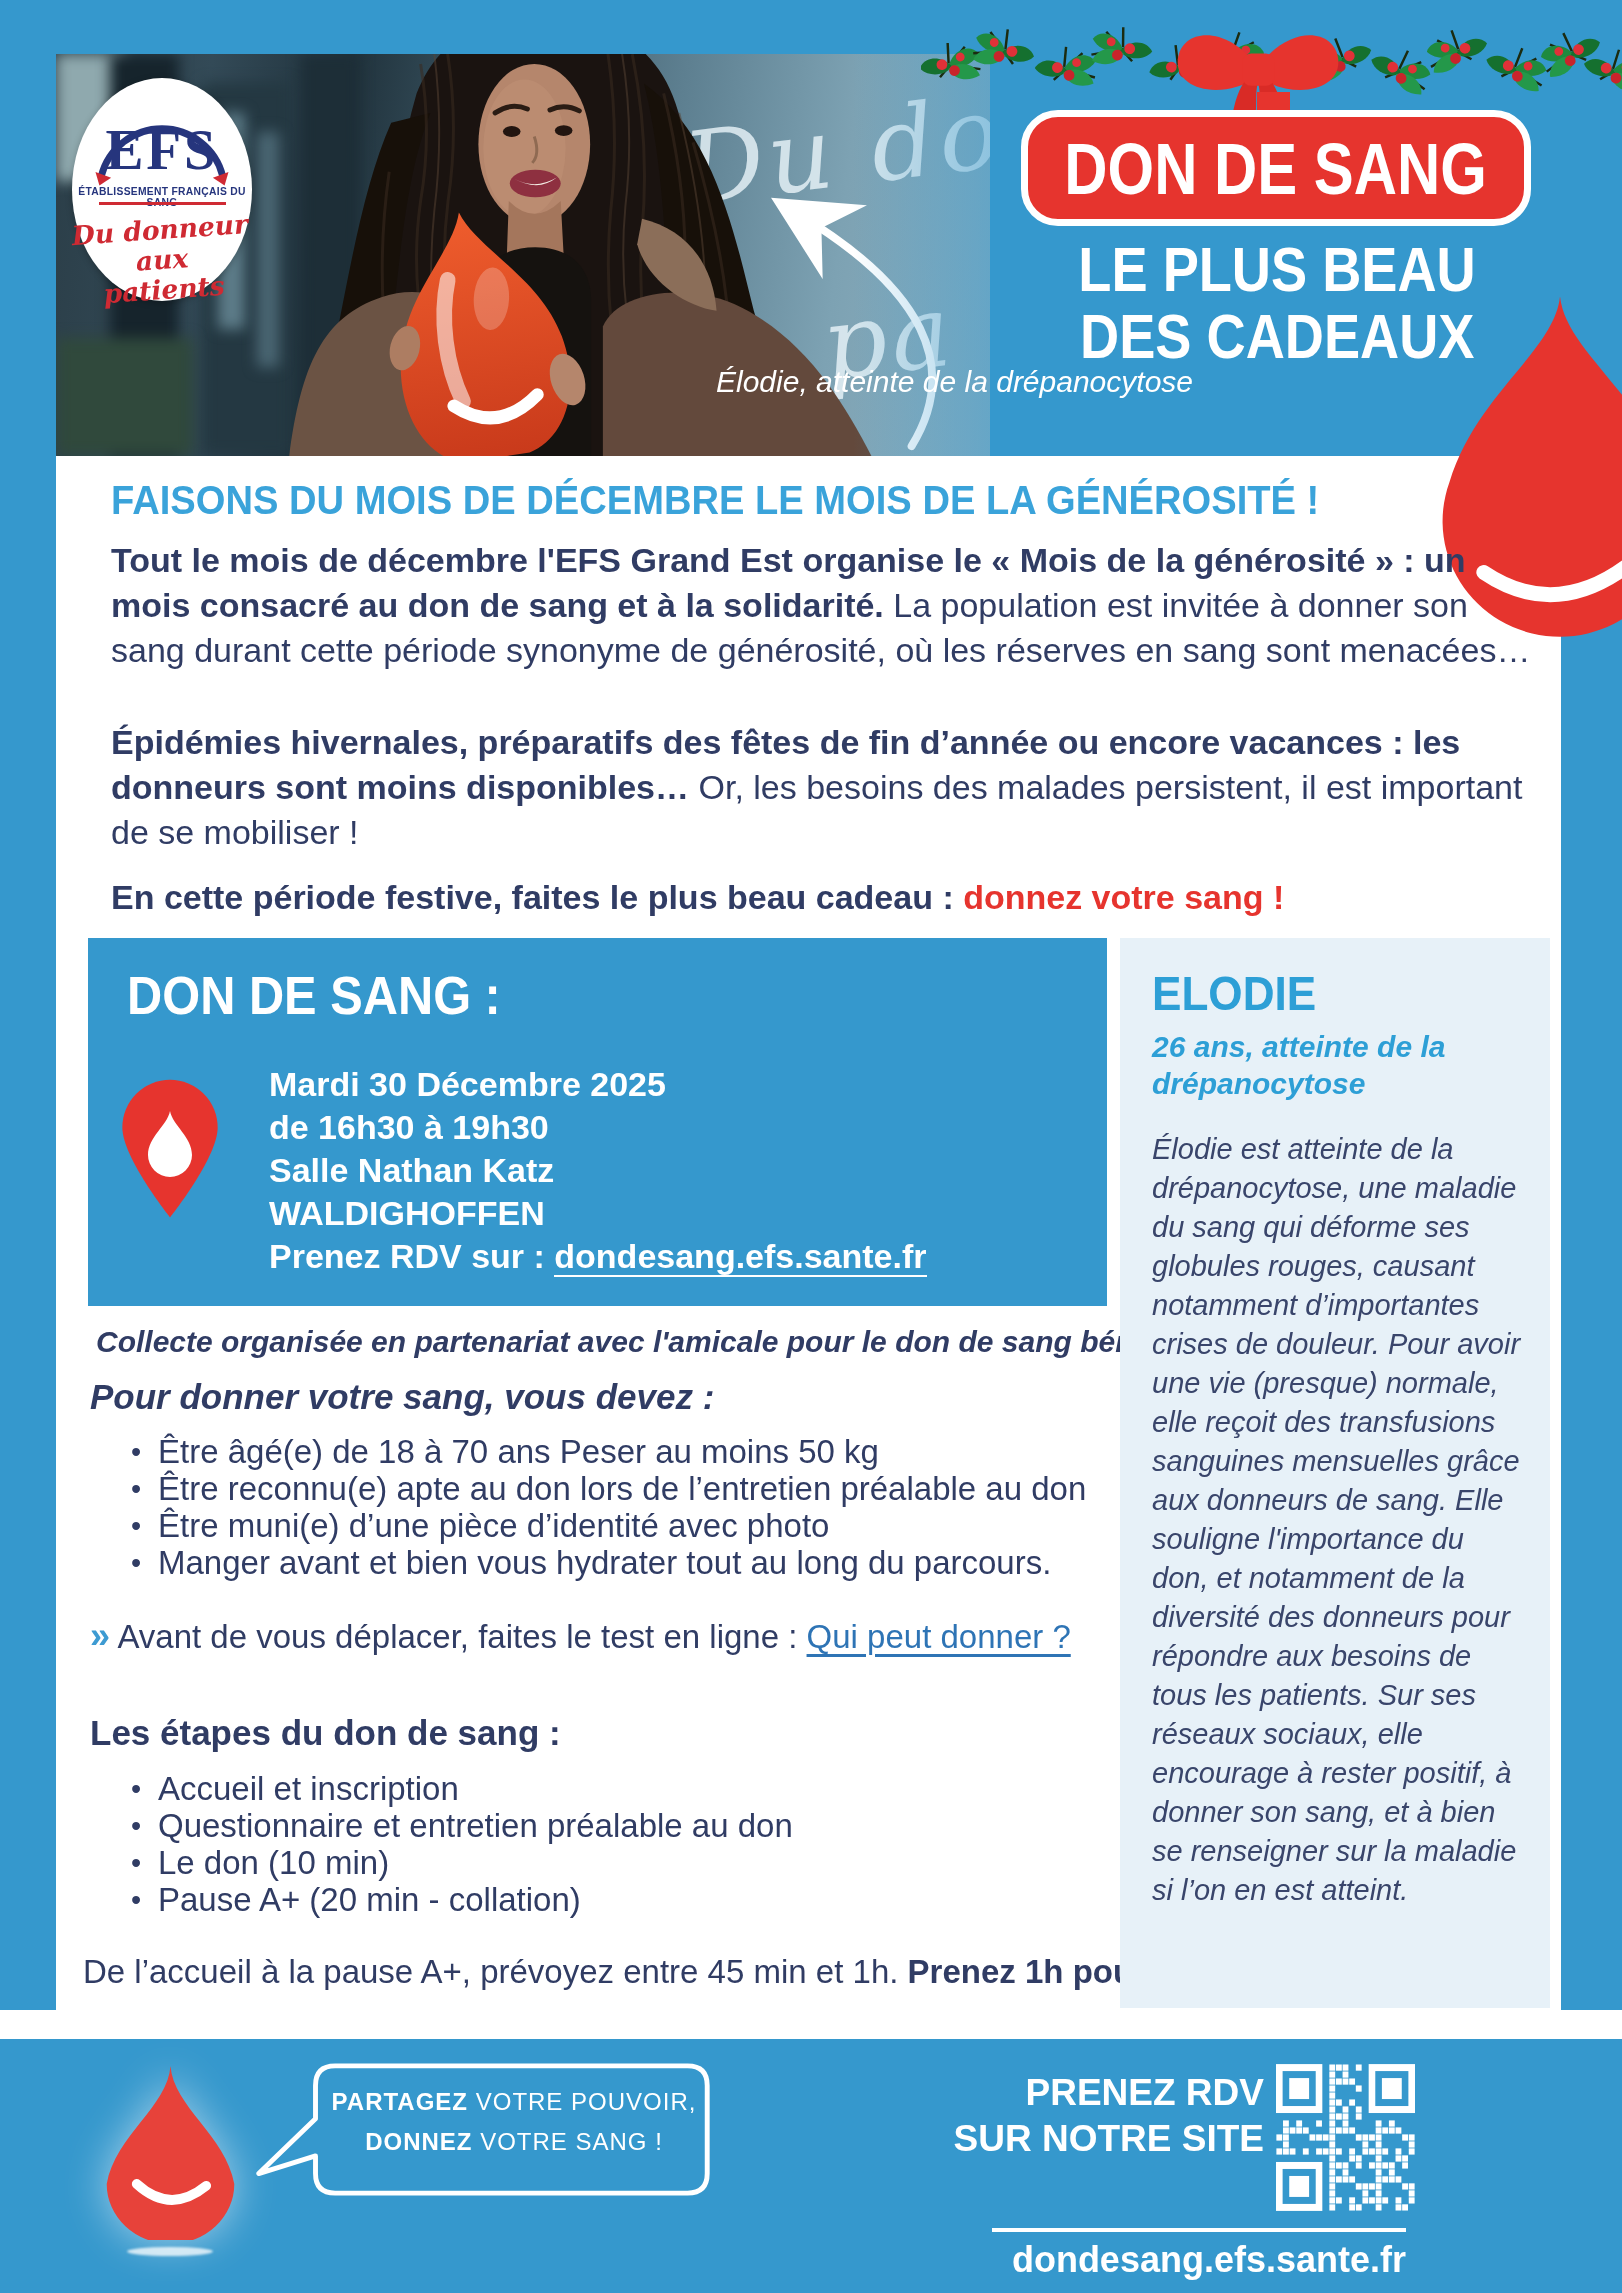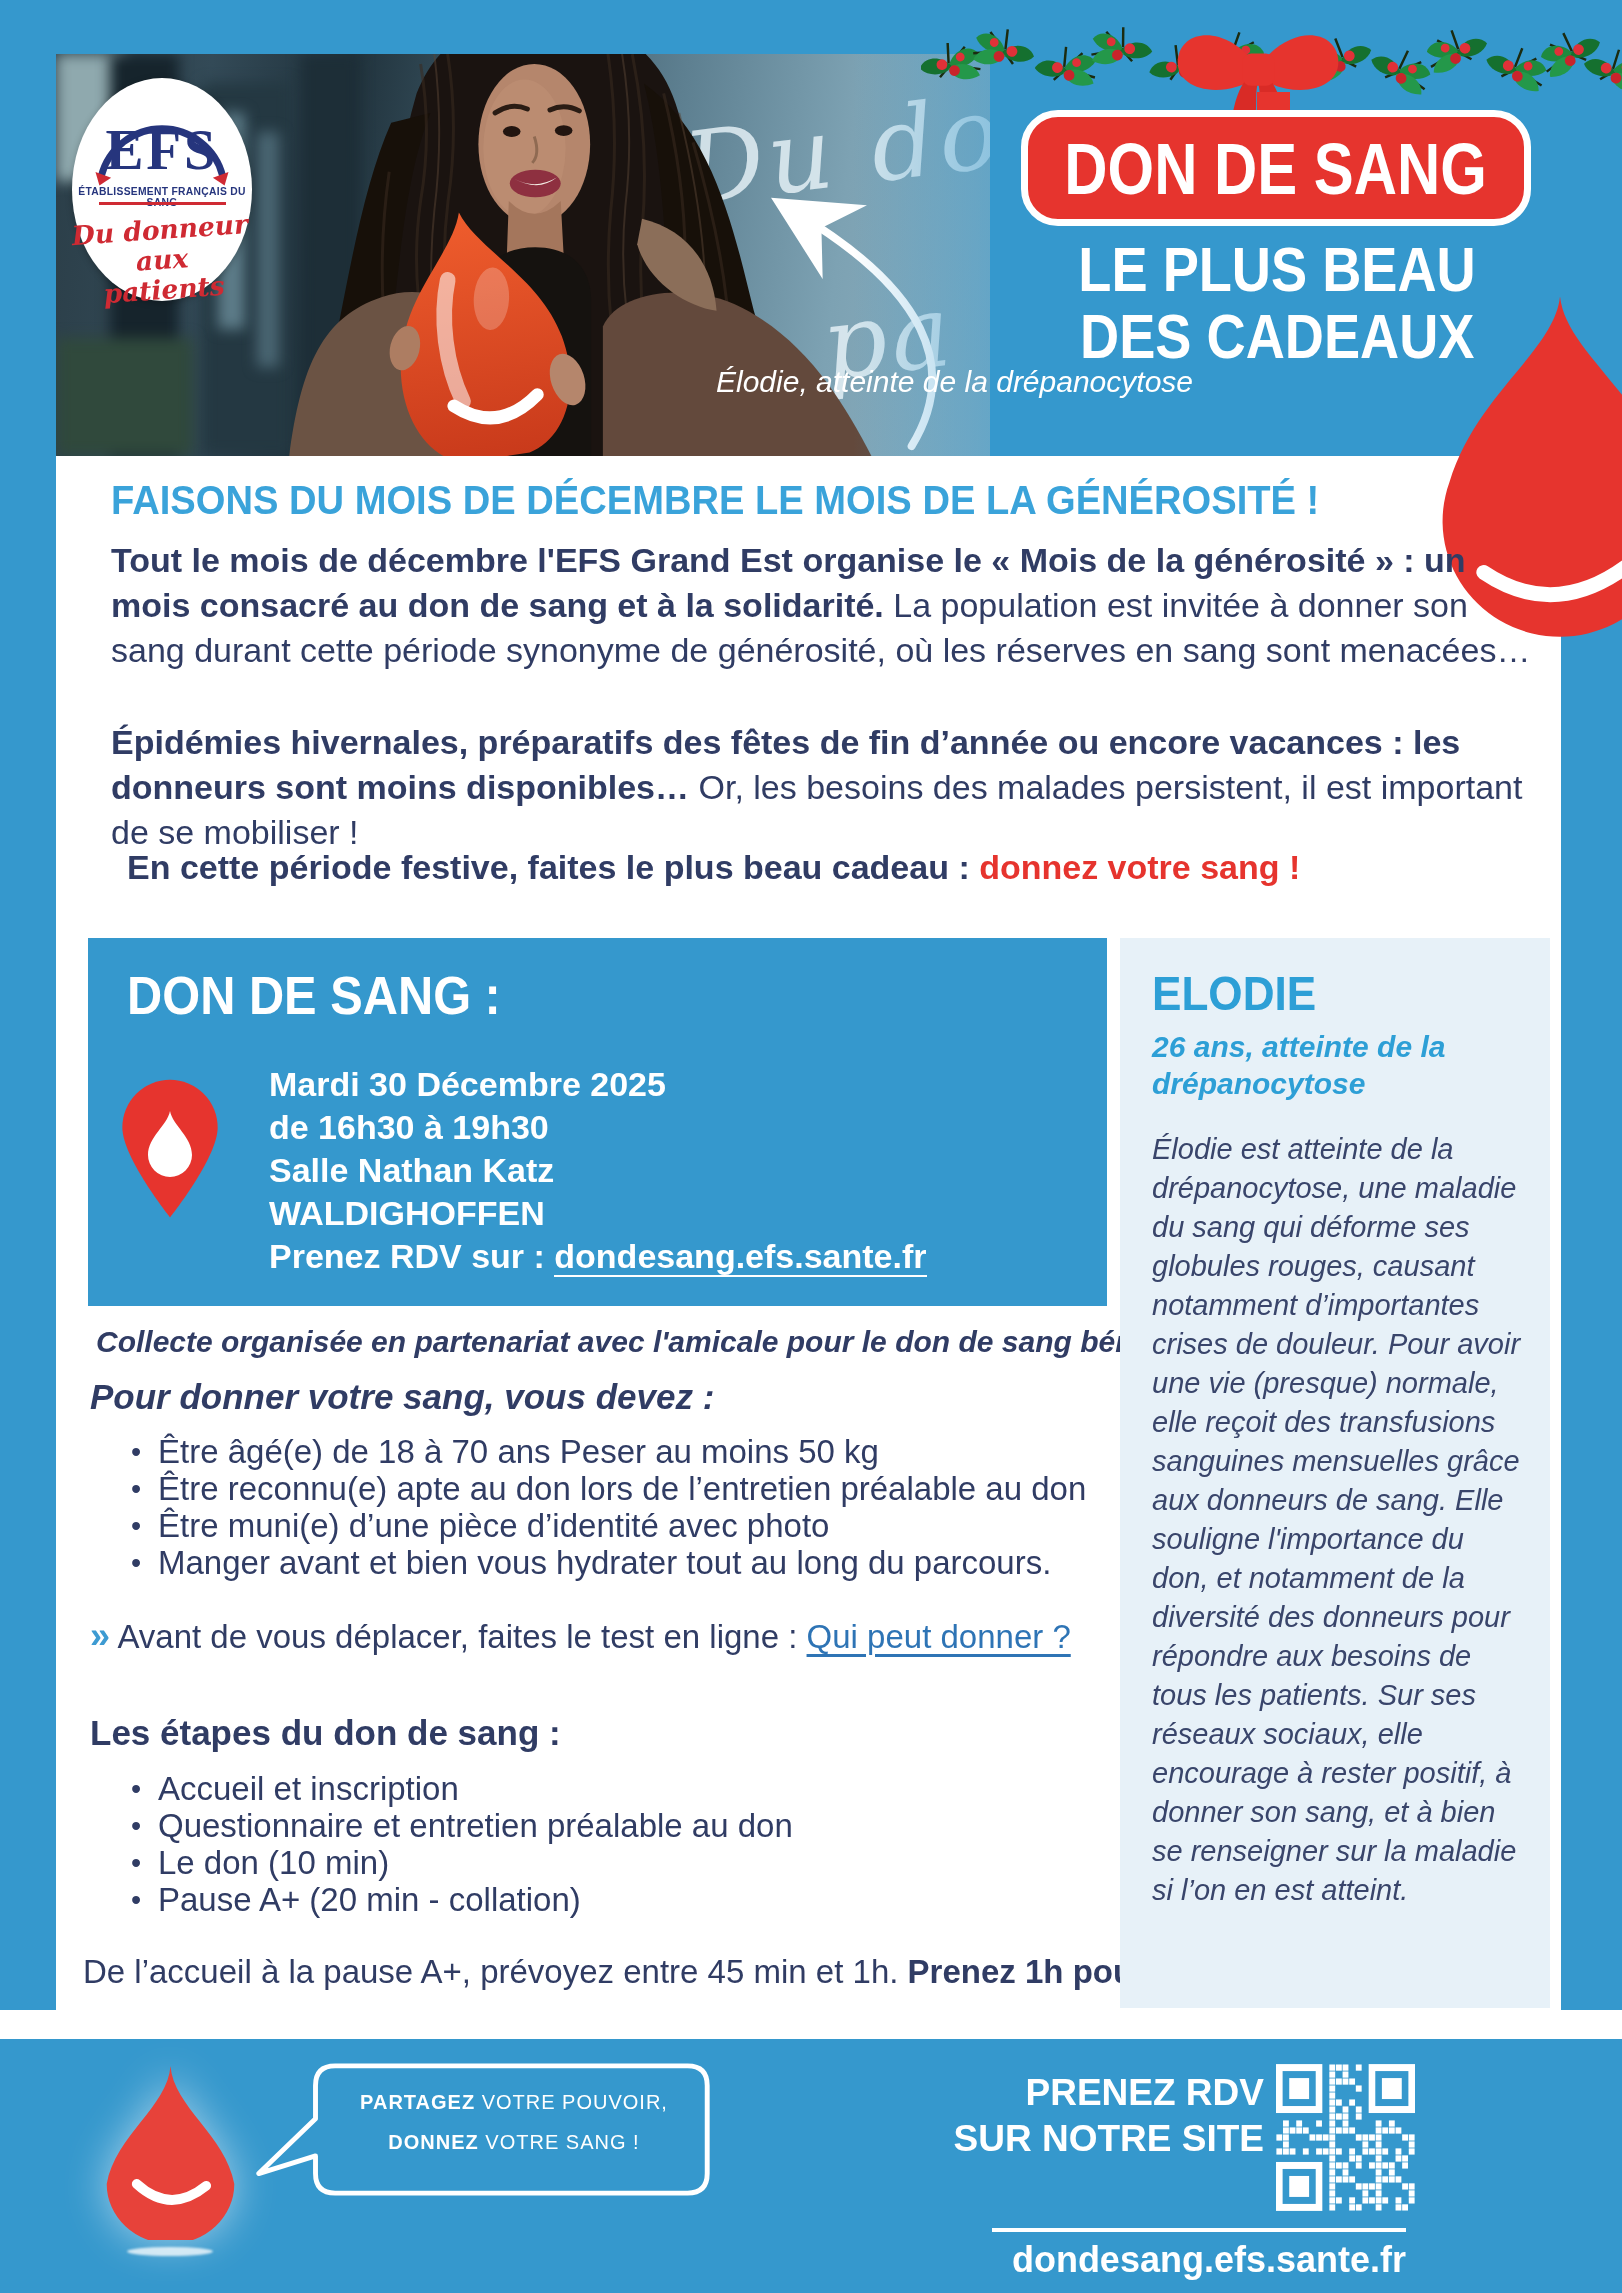--- a/index.html
+++ b/index.html
@@ -80,21 +80,21 @@
   .sidebar{left:1120px;top:938px;width:421px;height:1070px;background:#e7f1f8;padding-left:9px;}
   .sb-name{position:absolute;left:32px;top:27.4px;color:#2d9fd6;font-weight:700;font-size:49px;
     transform:scaleX(.9);transform-origin:left center;}
   .sb-sub{position:absolute;left:32px;top:90px;width:323px;color:#2d9fd6;font-weight:700;
     font-style:italic;font-size:30px;line-height:37px;}
   .sb-body{position:absolute;left:32px;top:192px;width:369px;color:#39456b;
     font-style:italic;font-size:29px;line-height:39px;}
 
   
   .bubble-text{left:323px;top:2082px;width:382px;text-align:center;color:#fff;
-    font-size:20px;line-height:40px;white-space:nowrap;letter-spacing:1px;}
+    font-size:24px;line-height:40px;white-space:nowrap;letter-spacing:1px;}
   .bubble-text b{font-weight:700;}
   .rdv{left:931px;top:2070px;width:333px;text-align:right;color:#fff;font-weight:700;
     font-size:37px;line-height:46px;}
   .f-line{left:992px;top:2228px;width:414px;height:3.9px;background:#fff;}
   .f-site{left:992px;top:2239px;width:414px;text-align:right;color:#fff;font-weight:700;
     font-size:36px;cursor:pointer;}
   .drop-shadow-ellipse{left:127px;top:2247px;width:86px;height:8.8px;background:rgba(255,255,255,.75);
     border-radius:50%;filter:blur(1px);}
 </style>
 </head>
@@ -250,21 +250,21 @@
     <path d="M 62 282 Q 136 332 213 272" stroke="#fff" stroke-width="15" stroke-linecap="round" fill="none"></path>
   </svg>
 
   <div class="abs intro-heading">FAISONS DU MOIS DE DÉCEMBRE LE MOIS DE LA GÉNÉROSITÉ !</div>
   <div class="abs para" style="top:538px;">
     <b>Tout le mois de décembre l'EFS Grand Est organise le « Mois de la générosité » : un mois consacré au don de sang et à la solidarité.</b><span> La population est invitée à donner son sang durant cette période synonyme de générosité, où les réserves en sang sont menacées…</span>
   </div>
   <div class="abs para" style="top:720px;">
     <b>Épidémies hivernales, préparatifs des fêtes de fin d’année ou encore vacances : les donneurs sont moins disponibles…</b><span> Or, les besoins des malades persistent, il est important de se mobiliser !</span>
   </div>
-  <div class="abs para" style="top:845px;margin-left:16px;">
+  <div class="abs para" style="top:875px;">
     <b>En cette période festive, faites le plus beau cadeau : </b><span class="red-bold">donnez votre sang !</span>
   </div>
 
   <div class="abs event-box">
     <div class="event-title">DON DE SANG :</div>
     <svg style="position:absolute;left:27.4px;top:139px;" width="110" height="143" viewBox="0 0 120 150">
       <path d="M 60 150 C 60 150 8 85 8 52 A 52 52 0 1 1 112 52 C 112 85 60 150 60 150 Z" fill="#e6342e"></path>
       <path d="M 60 34 C 63 50 84 62 84 82 A 24 24 0 1 1 36 82 C 36 62 57 50 60 34 Z" fill="#fff"></path>
     </svg>
     <div class="event-details">

